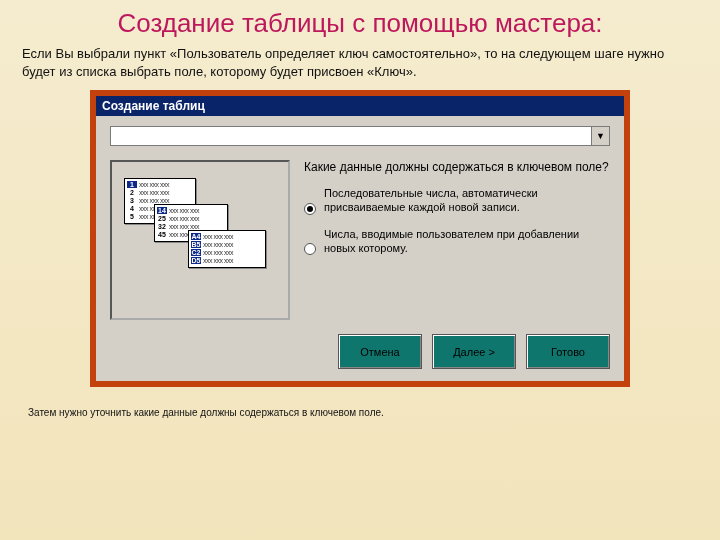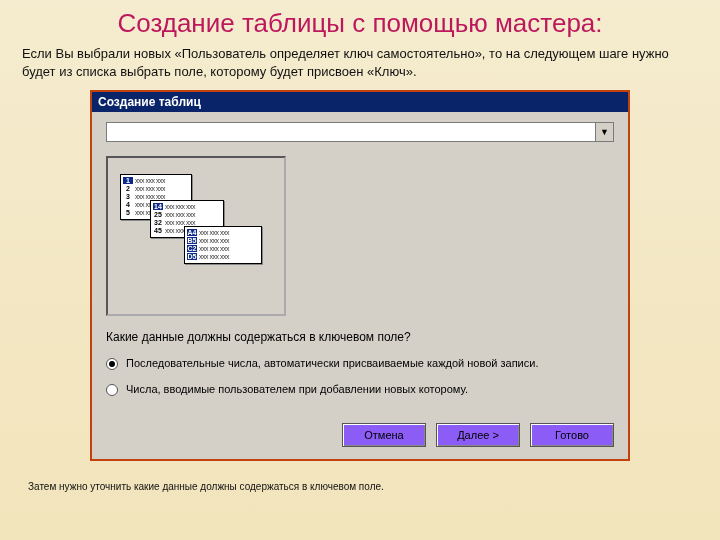--- a/index.html
+++ b/index.html
@@ -20,21 +20,21 @@
   }
   .intro {
     font-size: 13px;
     color: #111;
     line-height: 1.35;
     padding: 0 22px 6px;
   }
   .dialog-outer {
     width: 540px;
     margin: 4px auto 0;
-    border: 2px solid #c2410c;
+    border: 6px solid #c2410c;
   }
   .titlebar {
     background: #0a246a;
     color: #fff;
     font-size: 12px;
     font-weight: bold;
     padding: 3px 6px;
   }
   .dialog-body {
     background: #d4d0c8;
@@ -53,21 +53,21 @@
     margin-bottom: 14px;
   }
   .combo-input { flex: 1; }
   .combo-btn {
     width: 18px;
     background: #d4d0c8;
     border-left: 1px solid #7a7a7a;
     display: flex; align-items: center; justify-content: center;
     font-size: 9px; color: #000;
   }
-  .mid-row { display: flex; gap: 14px; flex-direction: column; }
+  .mid-row { display: flex; gap: 14px; }
   .illus {
     width: 180px; height: 160px;
     border: 2px inset #aaa;
     background: #d4d0c8;
     position: relative;
     flex-shrink: 0;
   }
   .sheet {
     position: absolute;
     background: #fff;
@@ -80,55 +80,55 @@
   .srow { display: flex; gap: 2px; margin-bottom: 1px; }
   .rnum { width: 10px; background: #fff; color: #000; text-align: center; font-weight: bold; }
   .srow.h .rnum { background:#0d2a8a; color:#fff; }
   .rxxx { flex:1; color:#333; letter-spacing: -0.5px; }
   .s1 { left: 12px; top: 16px; width: 72px; }
   .s2 { left: 42px; top: 42px; width: 74px; }
   .s3 { left: 76px; top: 68px; width: 78px; }
   .s3 .rnum { background:#0d2a8a; color:#fff; }
   .right-col { flex: 1; font-size: 12px; }
   .question { font-size: 12px; margin-bottom: 12px; }
-  .opt { display: flex; align-items: flex-start; gap: 8px; margin-bottom: 12px; }
+  .opt { display: flex; align-items: flex-end; gap: 8px; margin-bottom: 12px; }
   .radio {
     width: 12px; height: 12px; border: 1px solid #555; border-radius: 50%;
     background: #fff; margin-top: 2px; flex-shrink: 0; position: relative;
   }
   .radio.sel::after {
     content: ""; position: absolute; left: 2px; top: 2px; width: 6px; height: 6px;
     background: #000; border-radius: 50%;
   }
   .opt-text { font-size: 11px; line-height: 1.3; }
   .btn-row {
     display: flex; justify-content: flex-end; gap: 10px;
     margin-top: 14px;
   }
   .btn {
-    min-width: 84px; height: 24px;
-    background: #8b5cf6;
+    min-width: 84px; height: 35px;
+    background: #0f766e;
     border: 1px solid #555;
     box-shadow: inset 1px 1px 0 #fff, inset -1px -1px 0 #888;
     font-size: 11px;
     display: flex; align-items: center; justify-content: center;
     cursor: pointer;
   }
   .outro {
     font-size: 10px;
     color: #111;
     padding: 20px 28px 0;
   }
 </style>
 </head>
 <body>
 
 <h1 class="slide-title">Создание таблицы с помощью мастера:</h1>
 
-<p class="intro">Если Вы выбрали новых «Пользователь определяет ключ самостоятельно», то на следующем шаге нужно будет из списка выбрать поле, которому будет присвоен «Ключ».</p>
+<p class="intro">Если Вы выбрали пункт «Пользователь определяет ключ самостоятельно», то на следующем шаге нужно будет из списка выбрать поле, которому будет присвоен «Ключ».</p>
 
 <div class="dialog-outer">
   <div class="titlebar">Создание таблиц</div>
   <div class="dialog-body">
 
 
     <div class="combo">
       <div class="combo-input"></div>
       <div class="combo-btn">▼</div>
     </div>

